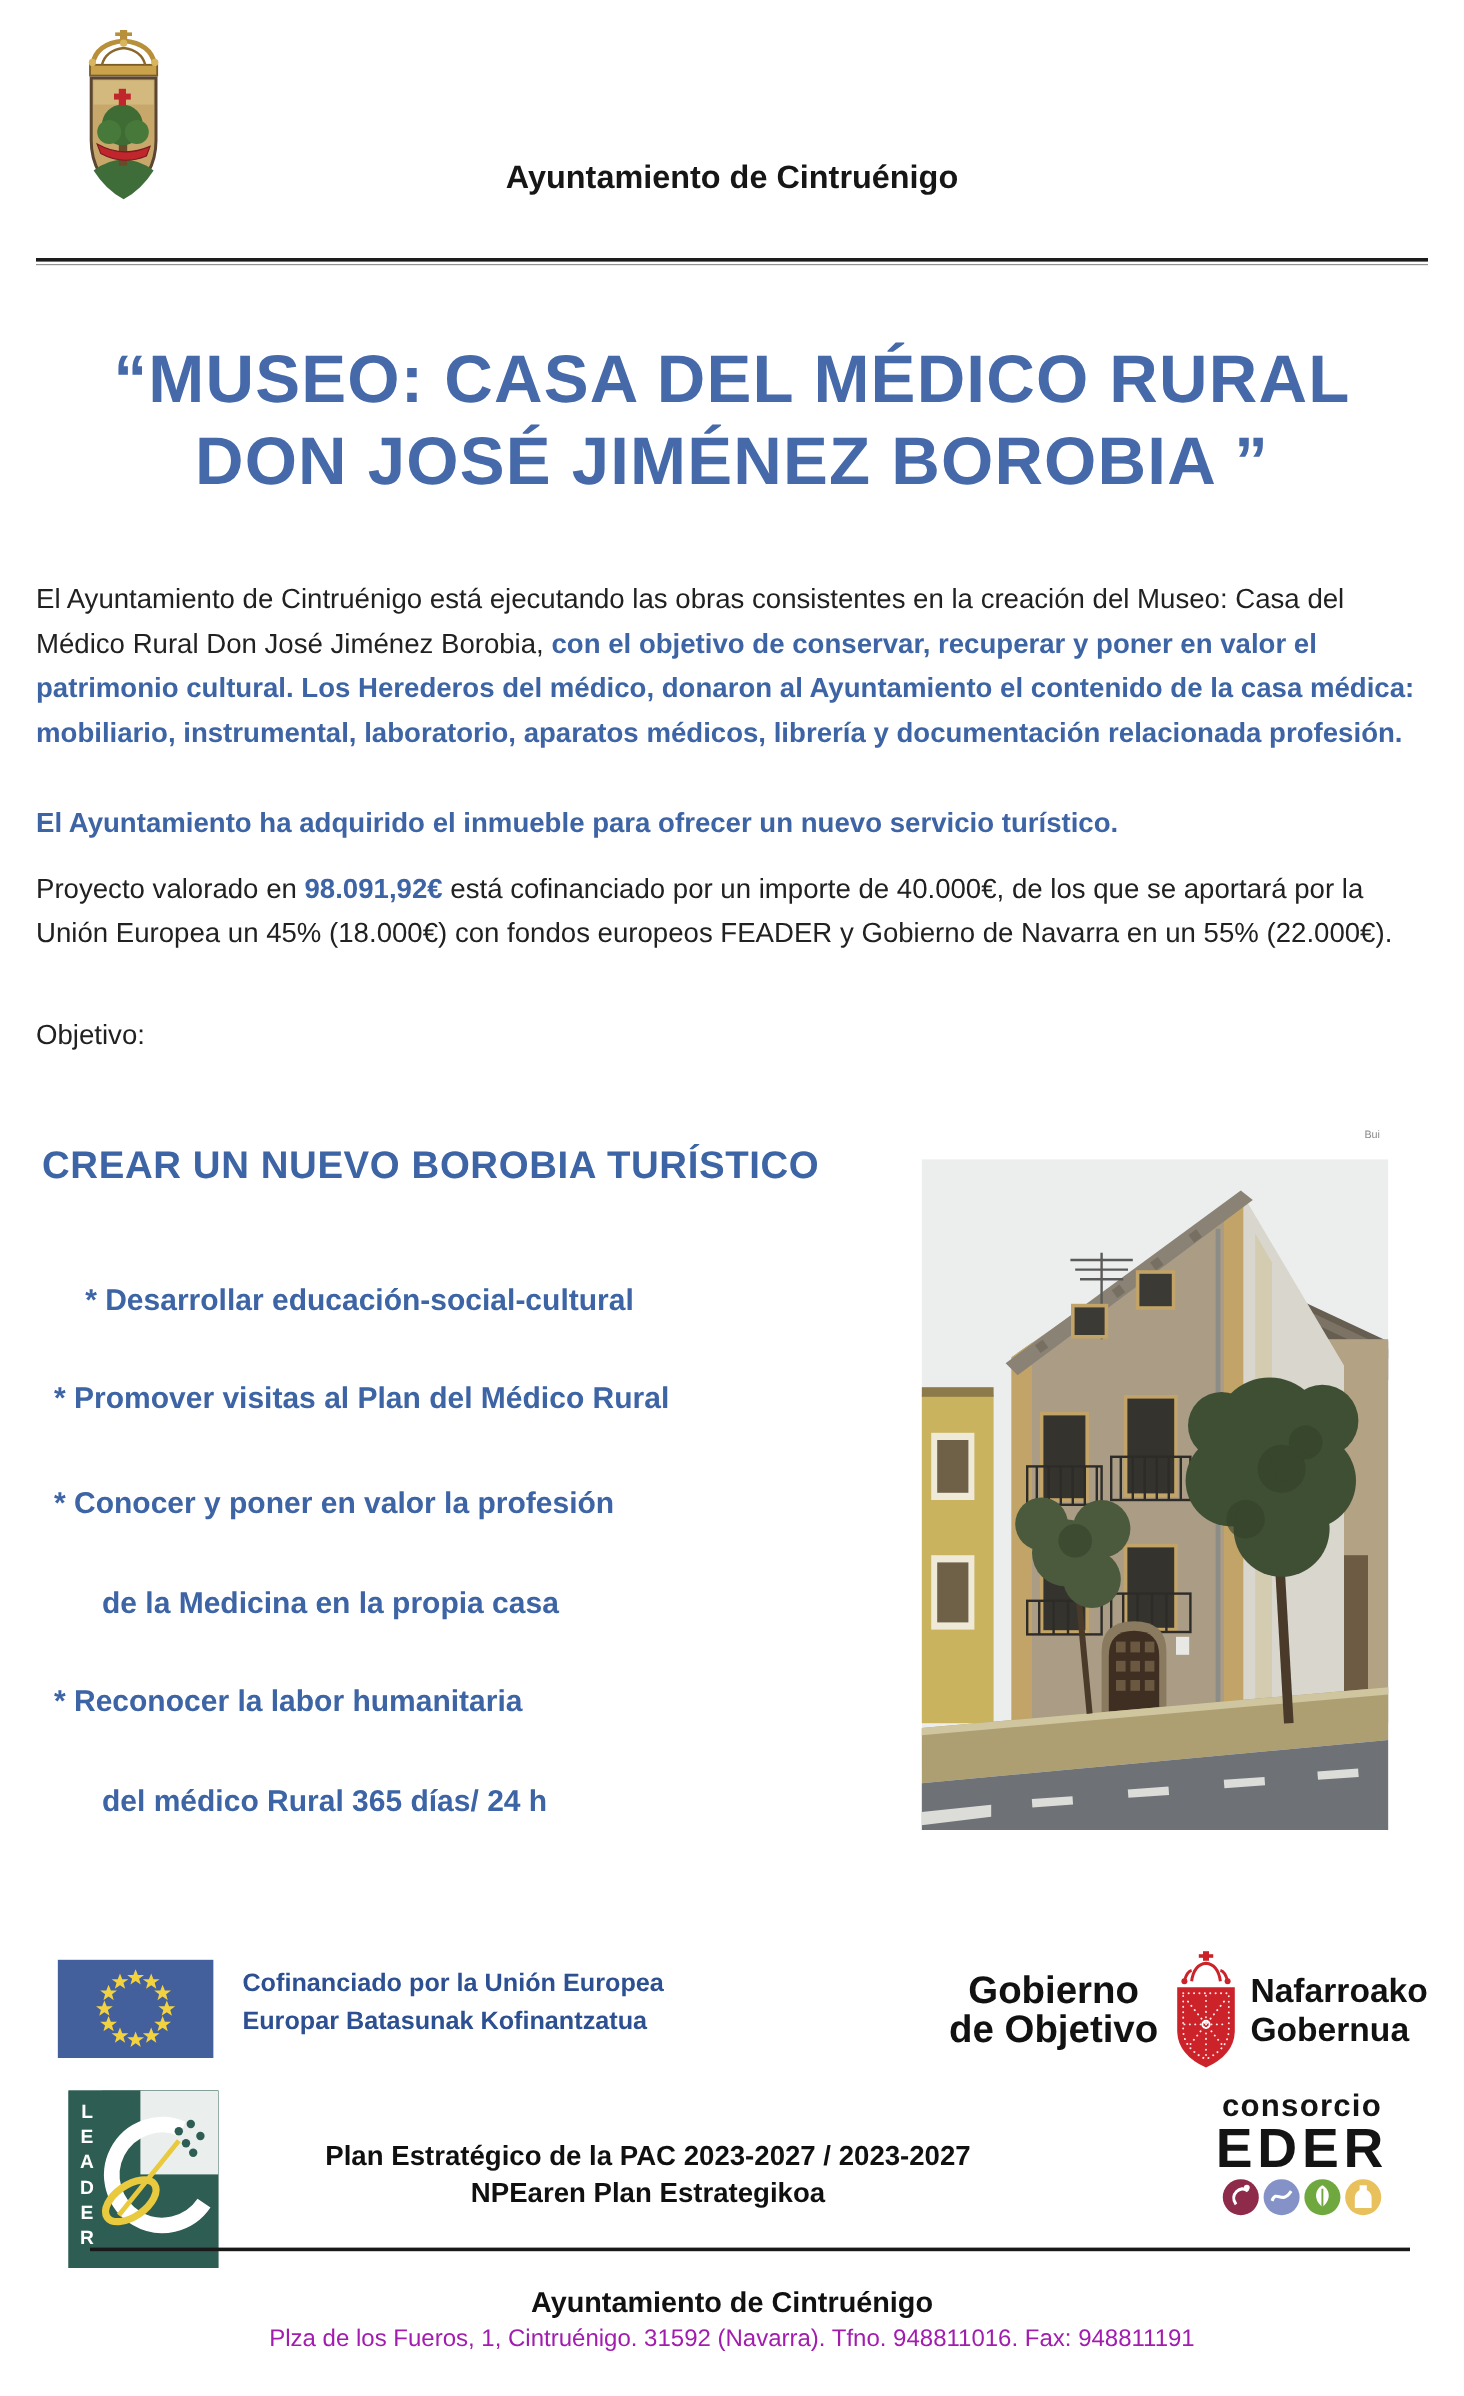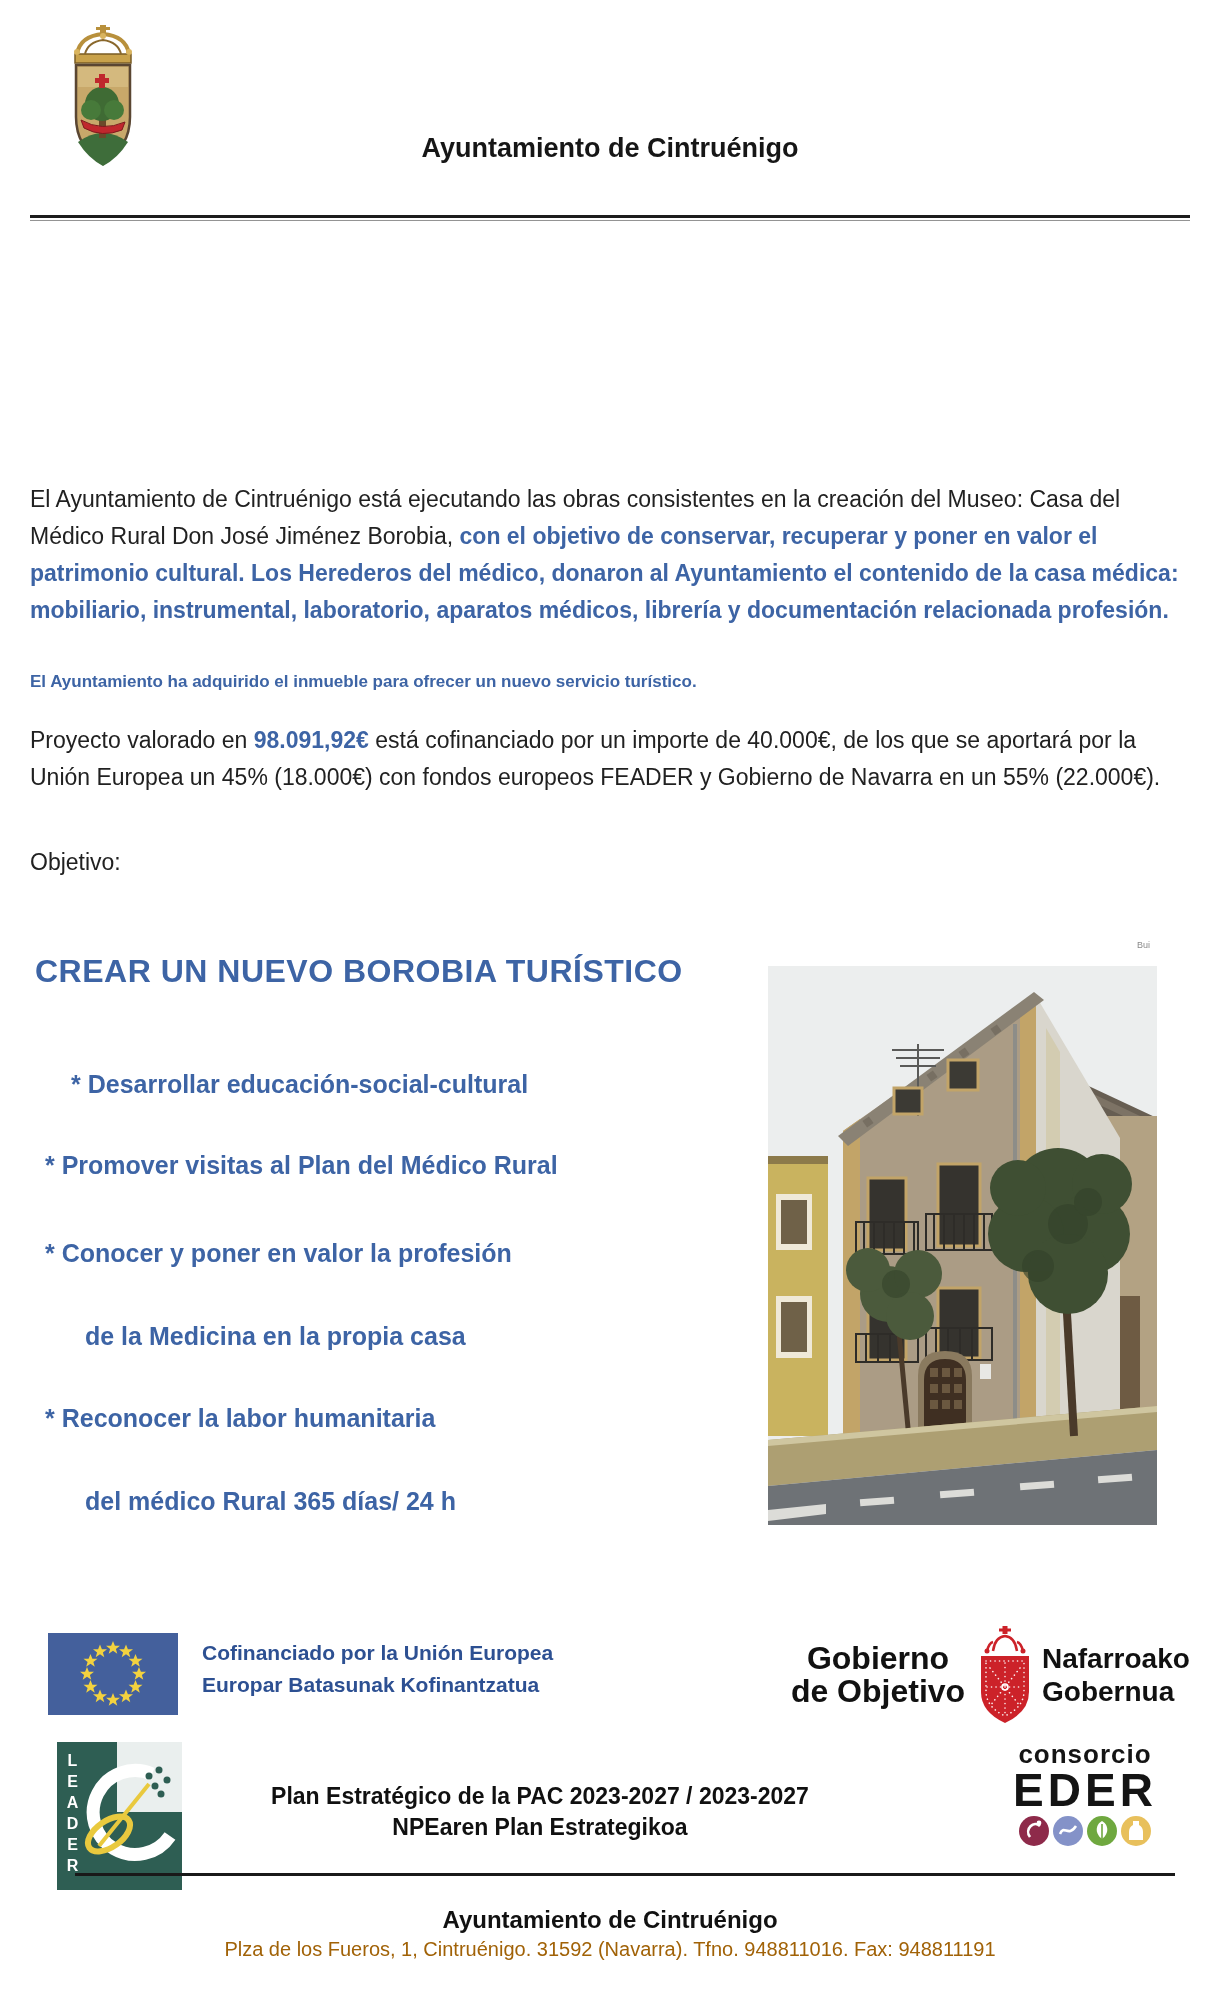--- a/index.html
+++ b/index.html
@@ -10,21 +10,21 @@
   .org-title{left:0;right:0;top:133px;text-align:center;font-size:27px;font-weight:700;color:#161616;}
   .header-rule{left:30px;top:215px;width:1160px;height:2px;border-top:3px solid #1c1c1c;border-bottom:1px solid #949494;}
 
   .main-title{left:0;right:0;top:282px;text-align:center;color:#4569a9;font-weight:700;
               font-size:56px;line-height:68px;letter-spacing:1px;}
 
   .body-text{font-size:23px;line-height:37px;color:#212121;}
   .blue{color:#3d64a5;font-weight:700;}
 
   .intro{left:30px;top:481px;width:1158px;}
-  .acquisition{left:30px;top:672px;width:1160px;font-size:17px;}
+  .acquisition{left:30px;top:672px;width:1160px;font-size:23px;}
   .funding{left:30px;top:722px;width:1160px;}
   .objective-label{left:30px;top:849px;font-size:23px;color:#212121;}
   .objective-heading{left:35px;top:953px;font-size:32px;font-weight:700;color:#3d64a5;letter-spacing:.5px;}
 
   .bullet{font-size:25px;font-weight:700;color:#3d64a5;}
 
   .photo{left:768px;top:966px;width:389px;height:559px;}
   .photo-caption{left:1137px;top:940px;font-size:9px;color:#8a8a8a;}
 
   .eu-block{left:48px;top:1633px;display:flex;gap:24px;align-items:flex-start;}
@@ -39,21 +39,21 @@
                writing-mode:vertical-rl;text-orientation:upright;letter-spacing:4px;}
   .pac-text{left:250px;top:1781px;width:580px;text-align:center;font-size:23px;font-weight:700;
             color:#101010;line-height:31px;}
 
   .eder{left:990px;top:1740px;width:150px;text-align:center;color:#141414;margin-left:20px;}
   .eder-top{font-size:26px;font-weight:700;letter-spacing:1px;line-height:28px;}
   .eder-main{font-size:46px;font-weight:800;letter-spacing:4px;line-height:44px;}
 
   .footer-rule{left:75px;top:1873px;width:1100px;border-top:3px solid #191919;}
   .footer-org{left:0;right:0;top:1906px;text-align:center;font-size:24px;font-weight:700;color:#111;}
-  .footer-address{left:0;right:0;top:1938px;text-align:center;font-size:20px;color:#a16207;}
+  .footer-address{left:0;right:0;top:1938px;text-align:center;font-size:20px;color:#a21caf;}
 </style>
 </head>
 <body>
 
 <div class="page">
 
   <div class="abs" style="left:55px;top:24px;width:96px;height:148px;">
     <svg width="96" height="148" viewBox="0 0 96 148">
 
       <rect x="20" y="30" width="56" height="9" fill="#c9a24b" stroke="#7a5c24" stroke-width="1.5"></rect>
@@ -78,20 +78,24 @@
       <rect x="44" y="50" width="6" height="14" fill="#c0272d"></rect>
       <rect x="40" y="54" width="14" height="5" fill="#c0272d"></rect>
 
       <path d="M26,96 q21,12 44,2 l-3,8 q-20,8 -38,-2 z" fill="#c0272d" stroke="#7e1a1e" stroke-width="1"></path>
     </svg>
   </div>
 
   <div class="abs org-title">Ayuntamiento de Cintruénigo</div>
   <div class="abs header-rule"></div>
 
+  <div class="abs main-title">
+    <div>“MUSEO: CASA DEL MÉDICO RURAL</div>
+    <div>DON JOSÉ JIMÉNEZ BOROBIA ”</div>
+  </div>
 
   <div class="abs body-text intro"><span>El Ayuntamiento de Cintruénigo está ejecutando  las obras consistentes en la creación del Museo: Casa del Médico Rural Don José Jiménez Borobia, </span><span class="blue">con el objetivo de conservar, recuperar y poner en valor el patrimonio cultural. Los Herederos del médico, donaron al Ayuntamiento  el contenido de la casa médica: mobiliario, instrumental, laboratorio, aparatos médicos, librería y documentación relacionada profesión.</span></div>
 
   <div class="abs acquisition blue">El Ayuntamiento ha adquirido el inmueble para ofrecer un nuevo servicio turístico.</div>
 
   <div class="abs body-text funding"><span>Proyecto valorado en </span><span class="blue">98.091,92€</span><span> está cofinanciado  por un importe de  40.000€, de los que se aportará por la Unión Europea un 45% (18.000€) con fondos europeos FEADER y Gobierno de Navarra en un 55% (22.000€).</span></div>
 
   <div class="abs objective-label">Objetivo:</div>
   <div class="abs objective-heading">CREAR UN NUEVO BOROBIA TURÍSTICO</div>
 

